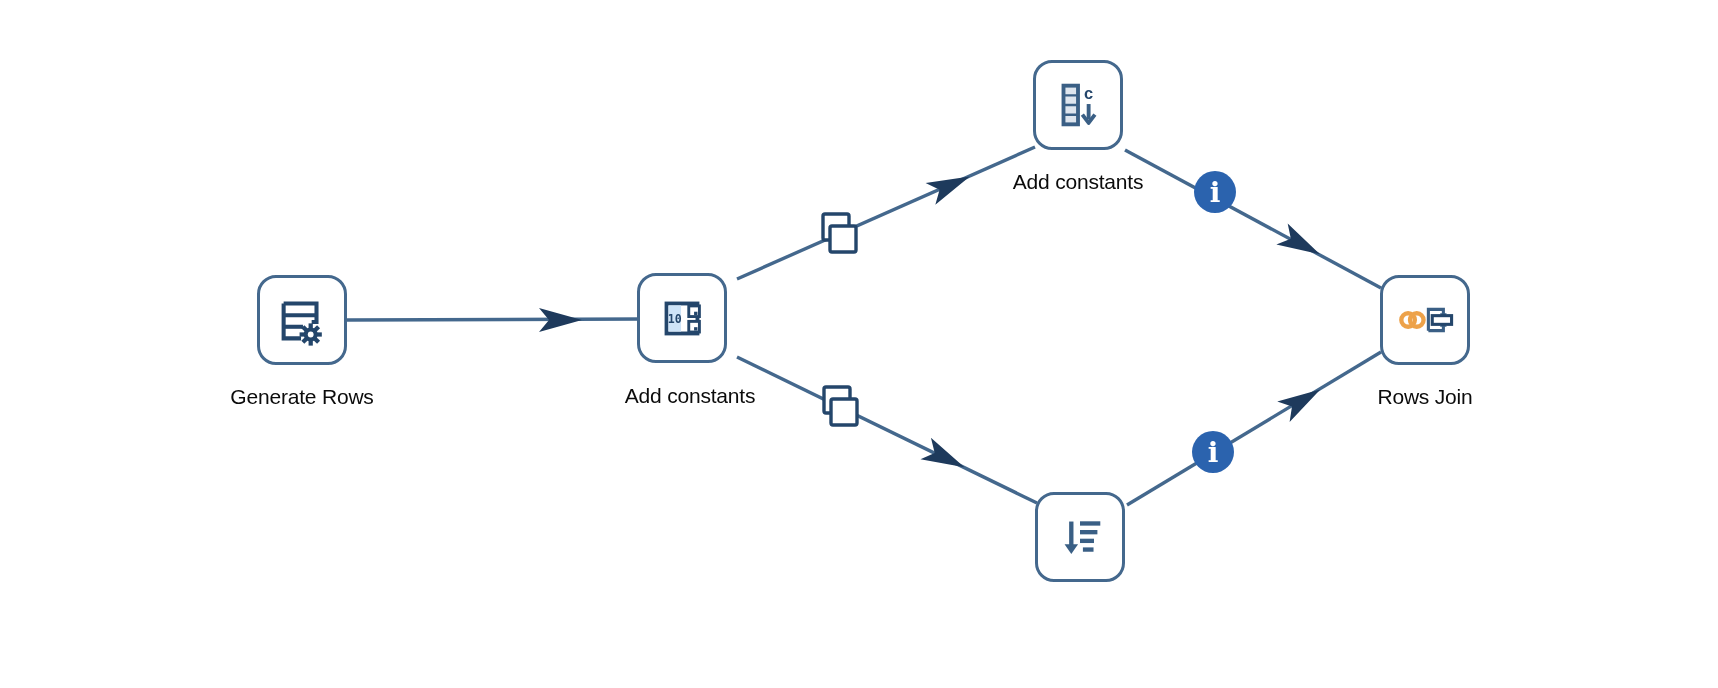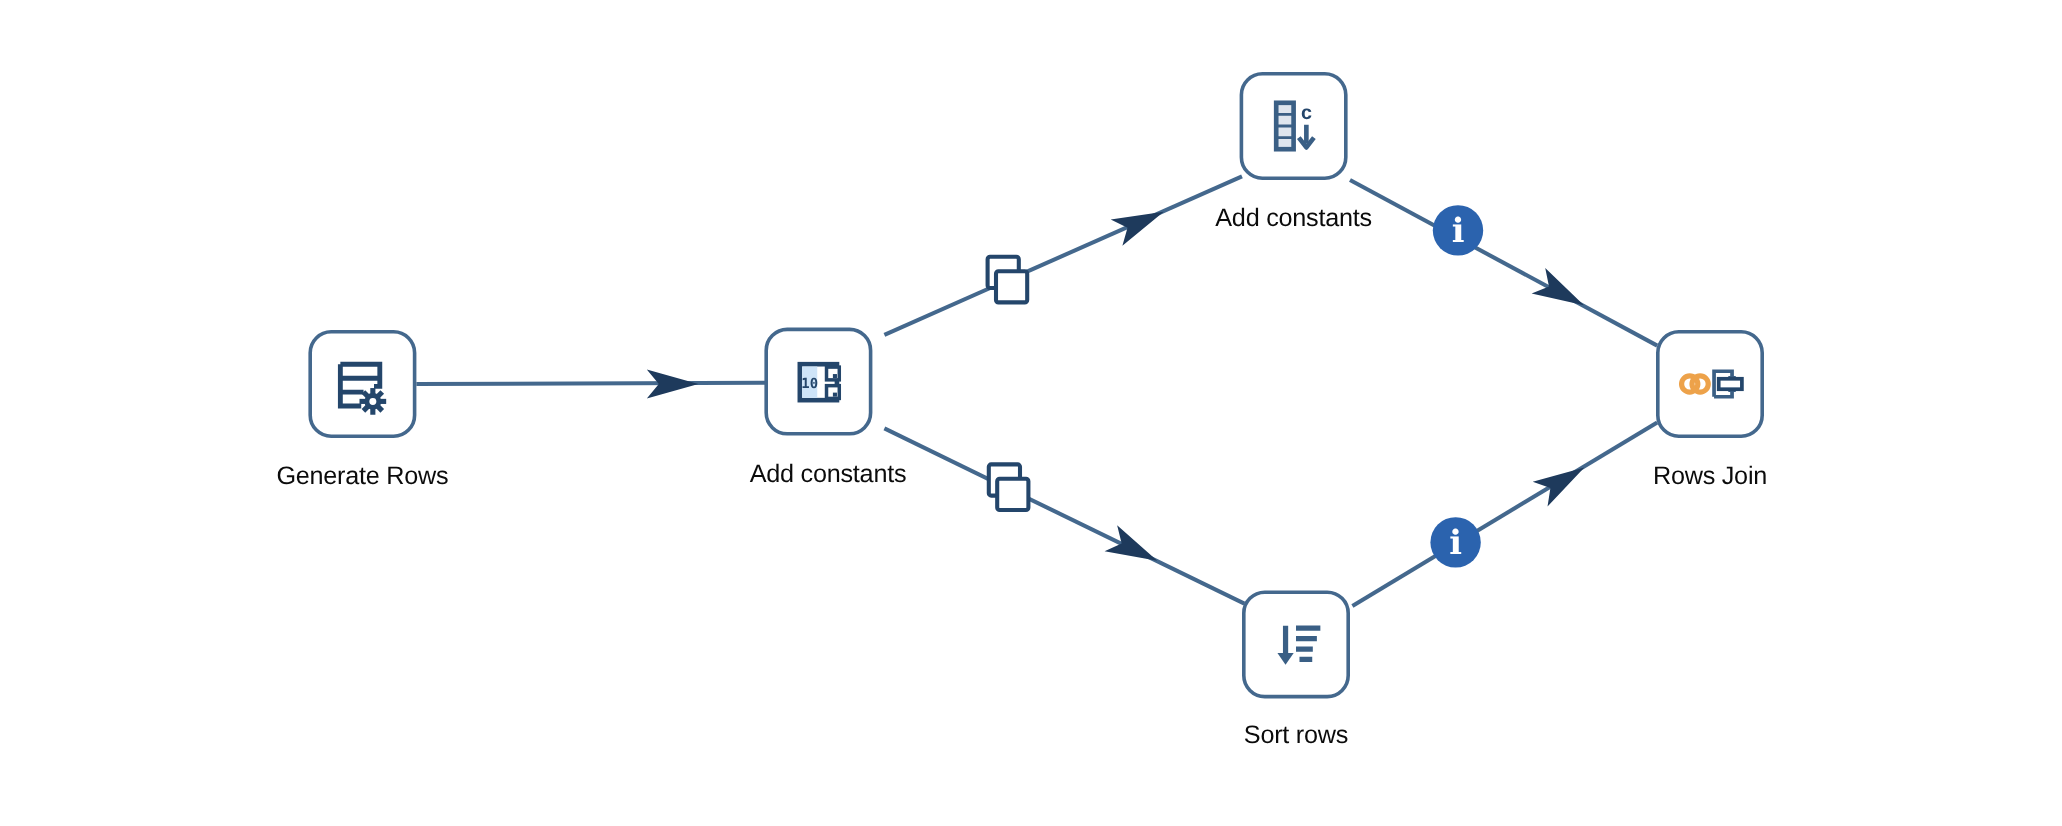--- a/index.html
+++ b/index.html
@@ -171,21 +171,20 @@
       <path d="M21,14 V40" stroke="#3A5F85" stroke-width="4.5" fill="none"></path>
       <polygon points="14,37.5 28,37.5 21,47.5" fill="#3A5F85"></polygon>
       <g stroke="#3A5F85" stroke-width="4.5" fill="none">
         <path d="M30,16 H51"></path>
         <path d="M30,25 H48"></path>
         <path d="M30,34 H44.5"></path>
         <path d="M33,43 H44"></path>
       </g>
     </svg>
   </div>
-  <div class="node-label" style="left:930px;top:601px">Sort rows</div>
 
   <div class="node" style="left:1380px;top:275px">
     <svg width="58" height="58" viewBox="0 0 60 60">
       <g stroke="#EDA24A" stroke-width="4.5" fill="none">
         <circle cx="12.5" cy="30" r="7"></circle>
         <circle cx="21.5" cy="30" r="7"></circle>
       </g>
       <g stroke="#3A5F85" stroke-width="3.2" fill="none">
         <path d="M33.5,41 V19 H49 V24"></path>
         <path d="M33.5,41 H49 V36"></path>

